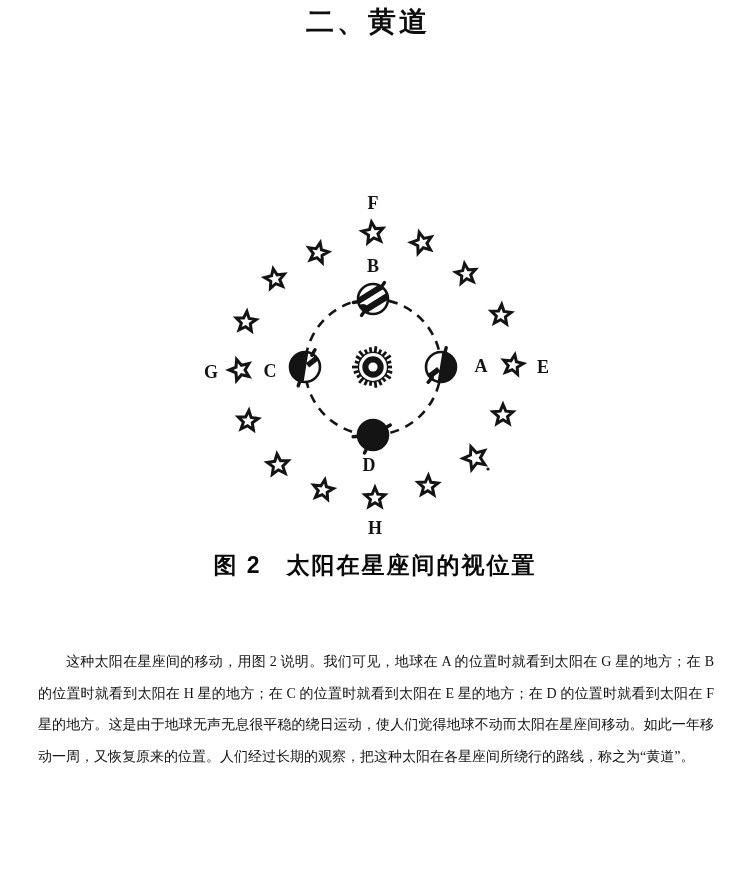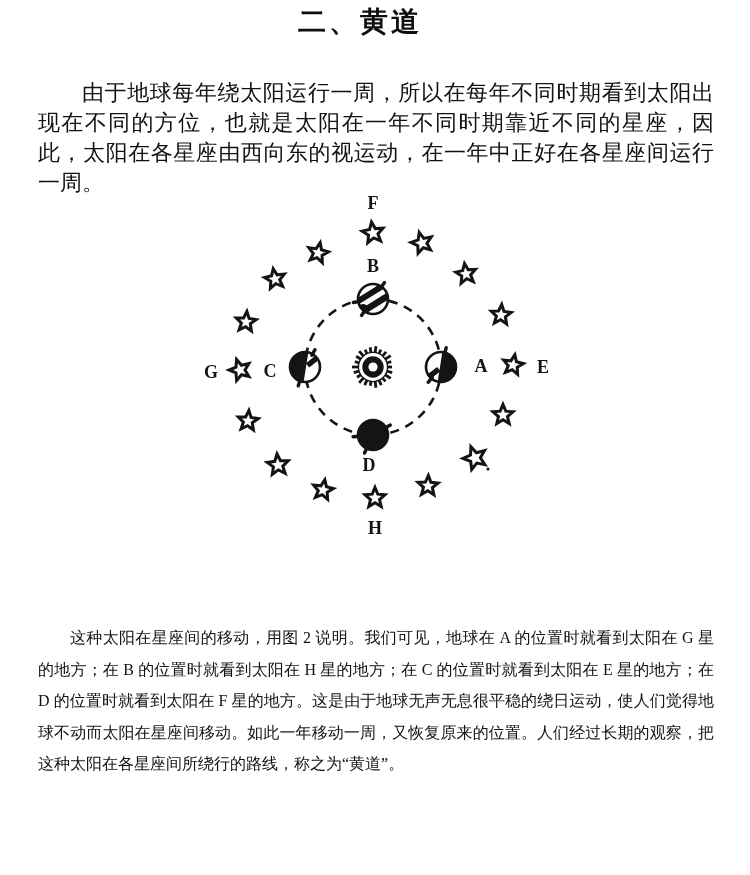--- a/index.html
+++ b/index.html
@@ -7,42 +7,42 @@
   .page {
     position: relative;
     width: 750px;
     height: 875px;
     background: #ffffff;
     overflow: hidden;
     color: #0e0e0e;
   }
   .title {
     position: absolute;
-    top: 3px; left: 8px;
+    top: 3px; left: 16px;
     width: 704px;
     margin: 0;
     text-align: center;
     font-family: "Liberation Serif", "DejaVu Serif", serif;
     font-size: 28px;
     font-weight: 600;
     letter-spacing: 3px;
     color: #0e0e0e;
   }
   .para {
     position: absolute;
     left: 38px;
     width: 676px;
     margin: 0;
     text-align: justify;
     text-indent: 2em;
     font-family: "Liberation Serif", "DejaVu Serif", serif;
     color: #121212;
   }
   .para1 { top: 78px;  font-size: 22px; line-height: 30px; }
-  .para2 { top: 622px; font-size: 16px; line-height: 31.5px; }
+  .para2 { top: 646px; font-size: 14px; line-height: 31.5px; }
   .figure-svg {
     position: absolute;
     left: 180px;
     top: 195px;
   }
   .cap1 {
     position: absolute;
     top: 550px; left: 0;
     width: 750px;
     text-align: center;
@@ -64,21 +64,20 @@
     color: #0a0a0a;
   }
 </style>
 </head>
 <body>
 
 <div class="page">
 
   <h1 class="title">二、黄道</h1>
 
-  <p class="para para1">由于地球每年绕太阳运行一周，所以在每年不同时期看到太阳出现在不同的方位，也就是太阳在一年不同时期靠近不同的星座，因此，太阳在各星座由西向东的视运动，在一年中正好在各星座间运行一周。</p>
 
   <svg id="figsvg" class="figure-svg" width="390" height="345" viewBox="0 0 390 345" xmlns="http://www.w3.org/2000/svg">
       <circle cx="193" cy="172" r="68" fill="none" stroke="#141414" stroke-width="2.6" stroke-dasharray="9 7"></circle>
       <g>
         <line x1="205.5" y1="172.0" x2="212.0" y2="172.0" stroke="#141414" stroke-width="2.8"></line>
         <line x1="205.0" y1="175.5" x2="212.2" y2="177.6" stroke="#141414" stroke-width="2.8"></line>
         <line x1="203.5" y1="178.8" x2="210.7" y2="183.4" stroke="#141414" stroke-width="2.8"></line>
         <line x1="201.2" y1="181.4" x2="205.4" y2="186.4" stroke="#141414" stroke-width="2.8"></line>
         <line x1="198.2" y1="183.4" x2="201.3" y2="190.2" stroke="#141414" stroke-width="2.8"></line>
         <line x1="194.8" y1="184.4" x2="196.0" y2="192.8" stroke="#141414" stroke-width="2.8"></line>
@@ -184,17 +183,18 @@
         <line x1="179.6" y1="241.2" x2="173.1" y2="241.7" stroke="#141414" stroke-width="3.4" stroke-linecap="round"></line>
         <line x1="187.3" y1="252.2" x2="184.5" y2="258.1" stroke="#141414" stroke-width="3.4" stroke-linecap="round"></line>
         <text x="189" y="276" text-anchor="middle" font-family="&quot;Liberation Serif&quot;, &quot;DejaVu Serif&quot;, serif" font-weight="bold" font-size="18px" fill="#141414">D</text>
       </g>
       <text x="193" y="14" text-anchor="middle" font-family="&quot;Liberation Serif&quot;, &quot;DejaVu Serif&quot;, serif" font-weight="bold" font-size="18px" fill="#141414">F</text>
       <text x="31" y="183" text-anchor="middle" font-family="&quot;Liberation Serif&quot;, &quot;DejaVu Serif&quot;, serif" font-weight="bold" font-size="18px" fill="#141414">G</text>
       <text x="363" y="178" text-anchor="middle" font-family="&quot;Liberation Serif&quot;, &quot;DejaVu Serif&quot;, serif" font-weight="bold" font-size="18px" fill="#141414">E</text>
       <text x="195" y="339" text-anchor="middle" font-family="&quot;Liberation Serif&quot;, &quot;DejaVu Serif&quot;, serif" font-weight="bold" font-size="18px" fill="#141414">H</text>
     </svg>
 
+  <div class="cap1">图 2　太阳在星座间的视位置</div>
 
 
   <p class="para para2">这种太阳在星座间的移动，用图 2 说明。我们可见，地球在 A 的位置时就看到太阳在 G 星的地方；在 B 的位置时就看到太阳在 H 星的地方；在 C 的位置时就看到太阳在 E 星的地方；在 D 的位置时就看到太阳在 F 星的地方。这是由于地球无声无息很平稳的绕日运动，使人们觉得地球不动而太阳在星座间移动。如此一年移动一周，又恢复原来的位置。人们经过长期的观察，把这种太阳在各星座间所绕行的路线，称之为“黄道”。</p>
 
 </div>
 
 </body></html>

